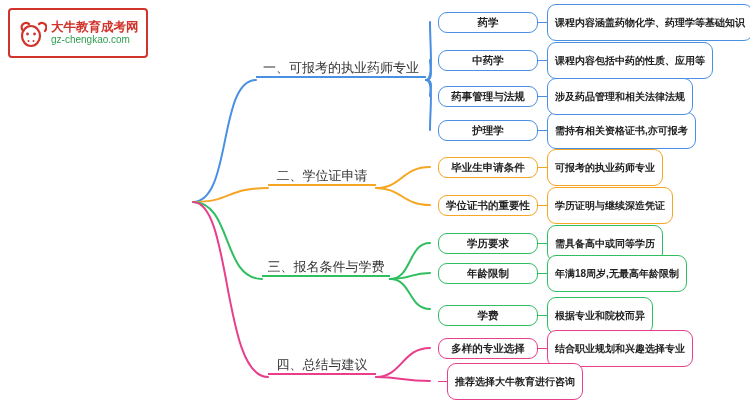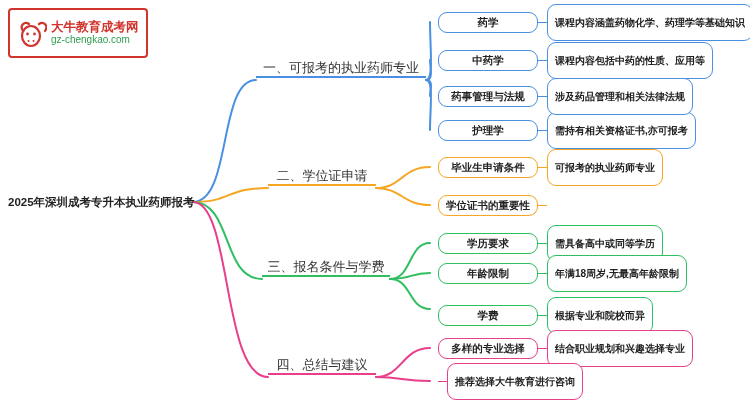--- a/index.html
+++ b/index.html
@@ -79,21 +79,20 @@
         <circle cx="13.5" cy="23" r="1"></circle>
           <circle cx="18.5" cy="23" r="1"></circle>
       </g>
     </svg>
     <div class="logo-text">
       <span class="logo-name">大牛教育成考网</span>
       <span class="logo-url">gz-chengkao.com</span>
     </div>
   </div>
 
-  <div class="root">2025年深圳成考专升本执业药师报考</div>
 
   <div class="branch" id="br0">一、可报考的执业药师专业</div>
   <div class="branch" id="br1">二、学位证申请</div>
   <div class="branch" id="br2">三、报名条件与学费</div>
   <div class="branch" id="br3">四、总结与建议</div>
 
   <div class="row b0" style="top:11px">
     <div class="nlabel">药学</div>
     <div class="nconn"></div>
     <div class="ndesc">课程内容涵盖药物化学、药理学等基础知识</div>
@@ -115,20 +114,21 @@
   </div>
 
   <div class="row b1" style="top:156px">
     <div class="nlabel">毕业生申请条件</div>
     <div class="nconn"></div>
     <div class="ndesc">可报考的执业药师专业</div>
   </div>
   <div class="row b1" style="top:194px">
     <div class="nlabel">学位证书的重要性</div>
     <div class="nconn"></div>
+    <div class="ndesc">学历证明与继续深造凭证</div>
   </div>
 
   <div class="row b2" style="top:232px">
     <div class="nlabel">学历要求</div>
     <div class="nconn"></div>
     <div class="ndesc">需具备高中或同等学历</div>
   </div>
   <div class="row b2" style="top:262px">
     <div class="nlabel">年龄限制</div>
     <div class="nconn"></div>

